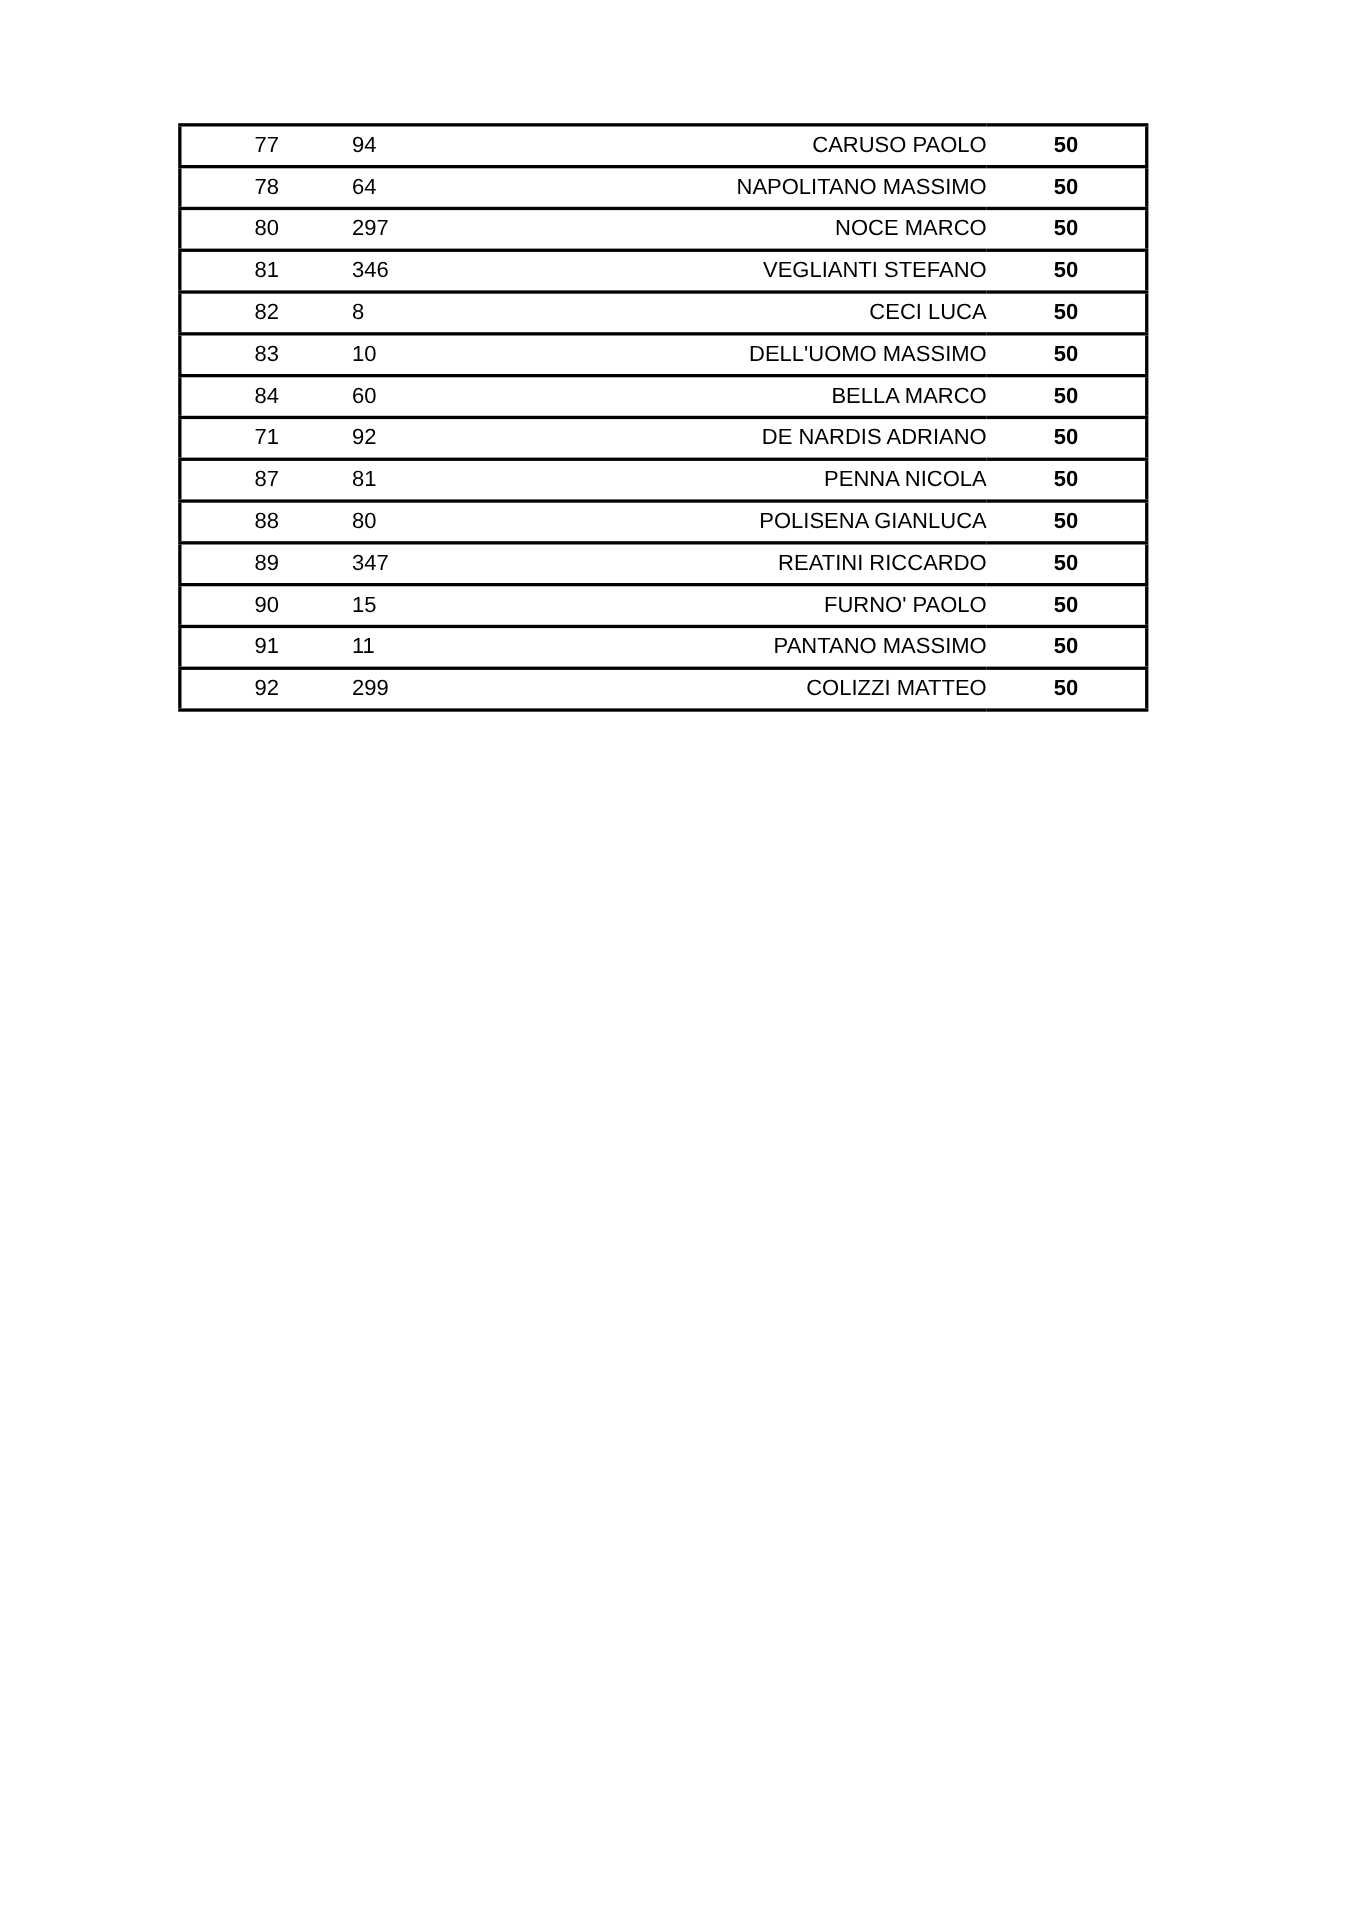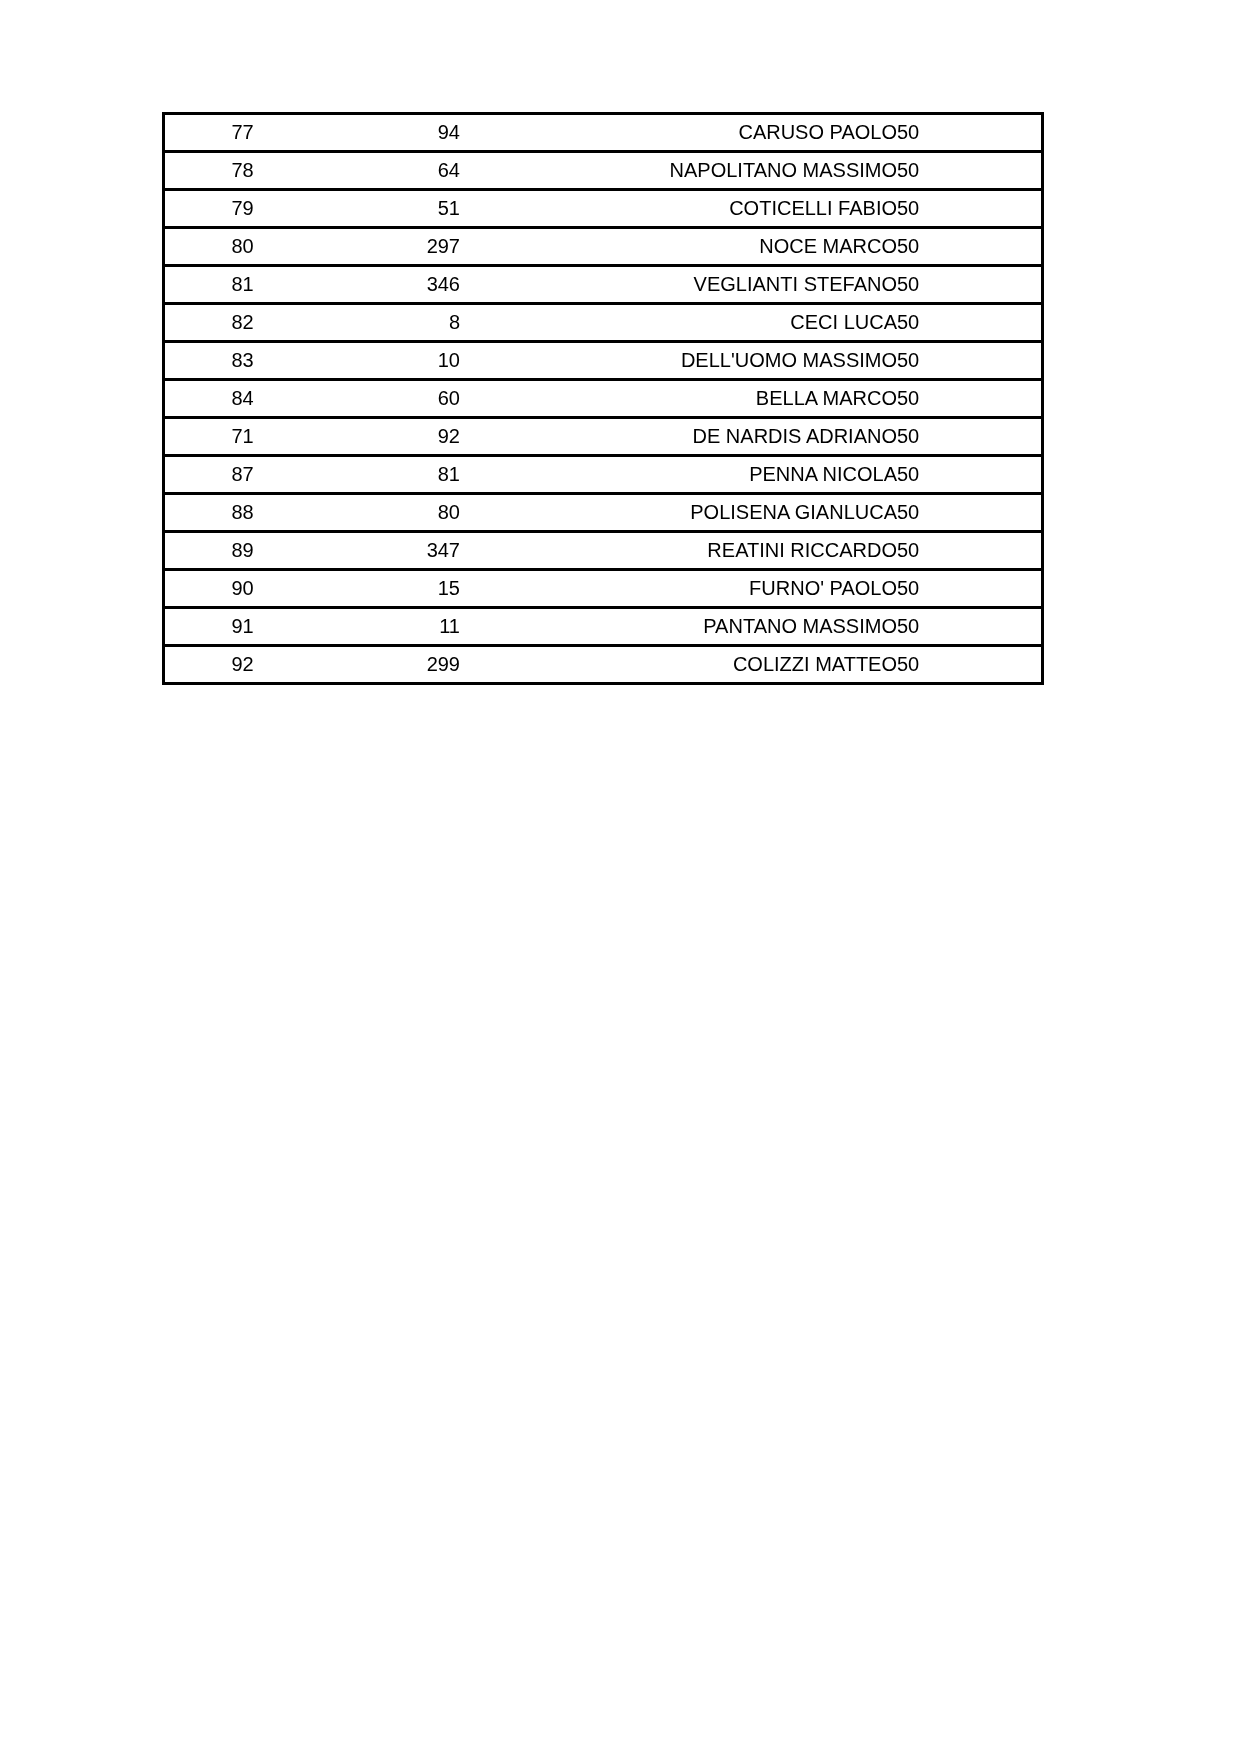--- a/index.html
+++ b/index.html
@@ -37,23 +37,23 @@
     border-left: none;
     border-right: none;
     height: 35px;
     padding: 0;
     font-size: 20px;
     vertical-align: middle;
     white-space: nowrap;
     overflow: hidden;
   }
   td.col-pos  { width: 155px; text-align: center; }
-  td.col-bib  { width: 140px; text-align: right; }
+  td.col-bib  { width: 140px; text-align: left; }
   td.col-name { width: 437px; text-align: right; padding-left: 2px; }
-  td.col-pts  { width: 144px; text-align: left; font-weight: normal; margin-top: 20px; }
+  td.col-pts  { width: 144px; text-align: center; font-weight: bold; margin-top: 20px; }
 </style>
 </head>
 <body>
 
 <div class="page">
   <div class="table-wrap">
     <table class="results">
       <tbody>
   <tr>
     <td class="col-pos">77</td>
@@ -62,26 +62,20 @@
     <td class="col-pts">50</td>
   </tr>
 
   <tr>
     <td class="col-pos">78</td>
     <td class="col-bib">64</td>
     <td class="col-name">NAPOLITANO MASSIMO</td>
     <td class="col-pts">50</td>
   </tr>
 
-  <tr>
-    <td class="col-pos">79</td>
-    <td class="col-bib">51</td>
-    <td class="col-name">COTICELLI FABIO</td>
-    <td class="col-pts">50</td>
-  </tr>
 
   <tr>
     <td class="col-pos">80</td>
     <td class="col-bib">297</td>
     <td class="col-name">NOCE MARCO</td>
     <td class="col-pts">50</td>
   </tr>
 
   <tr>
     <td class="col-pos">81</td>

